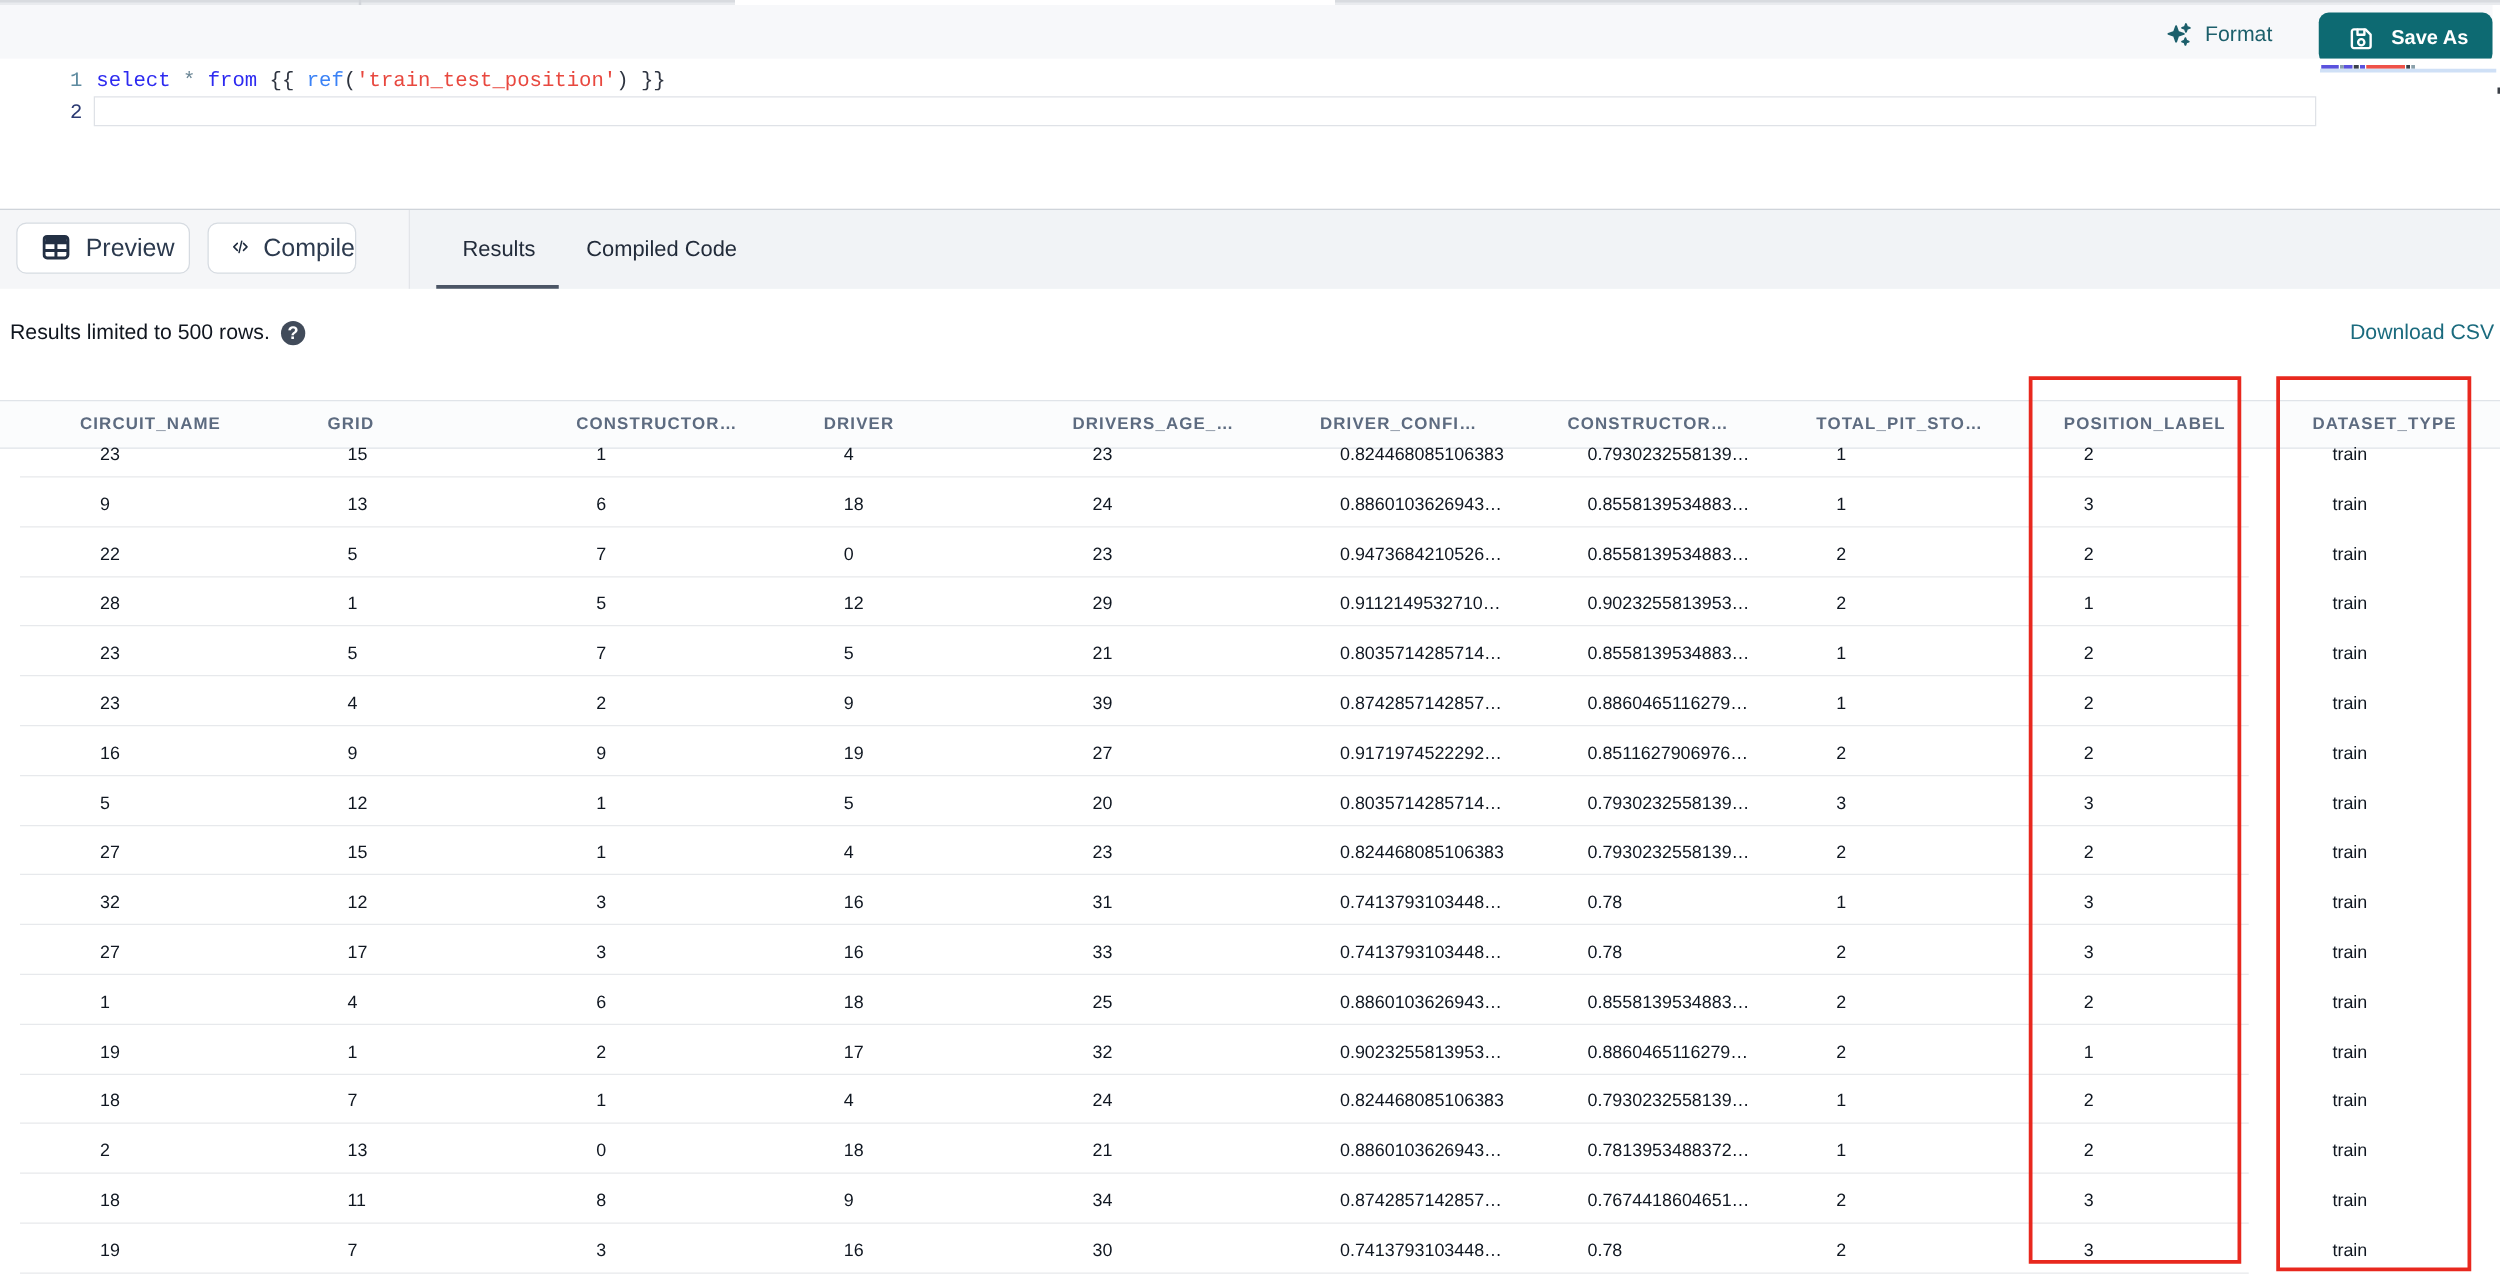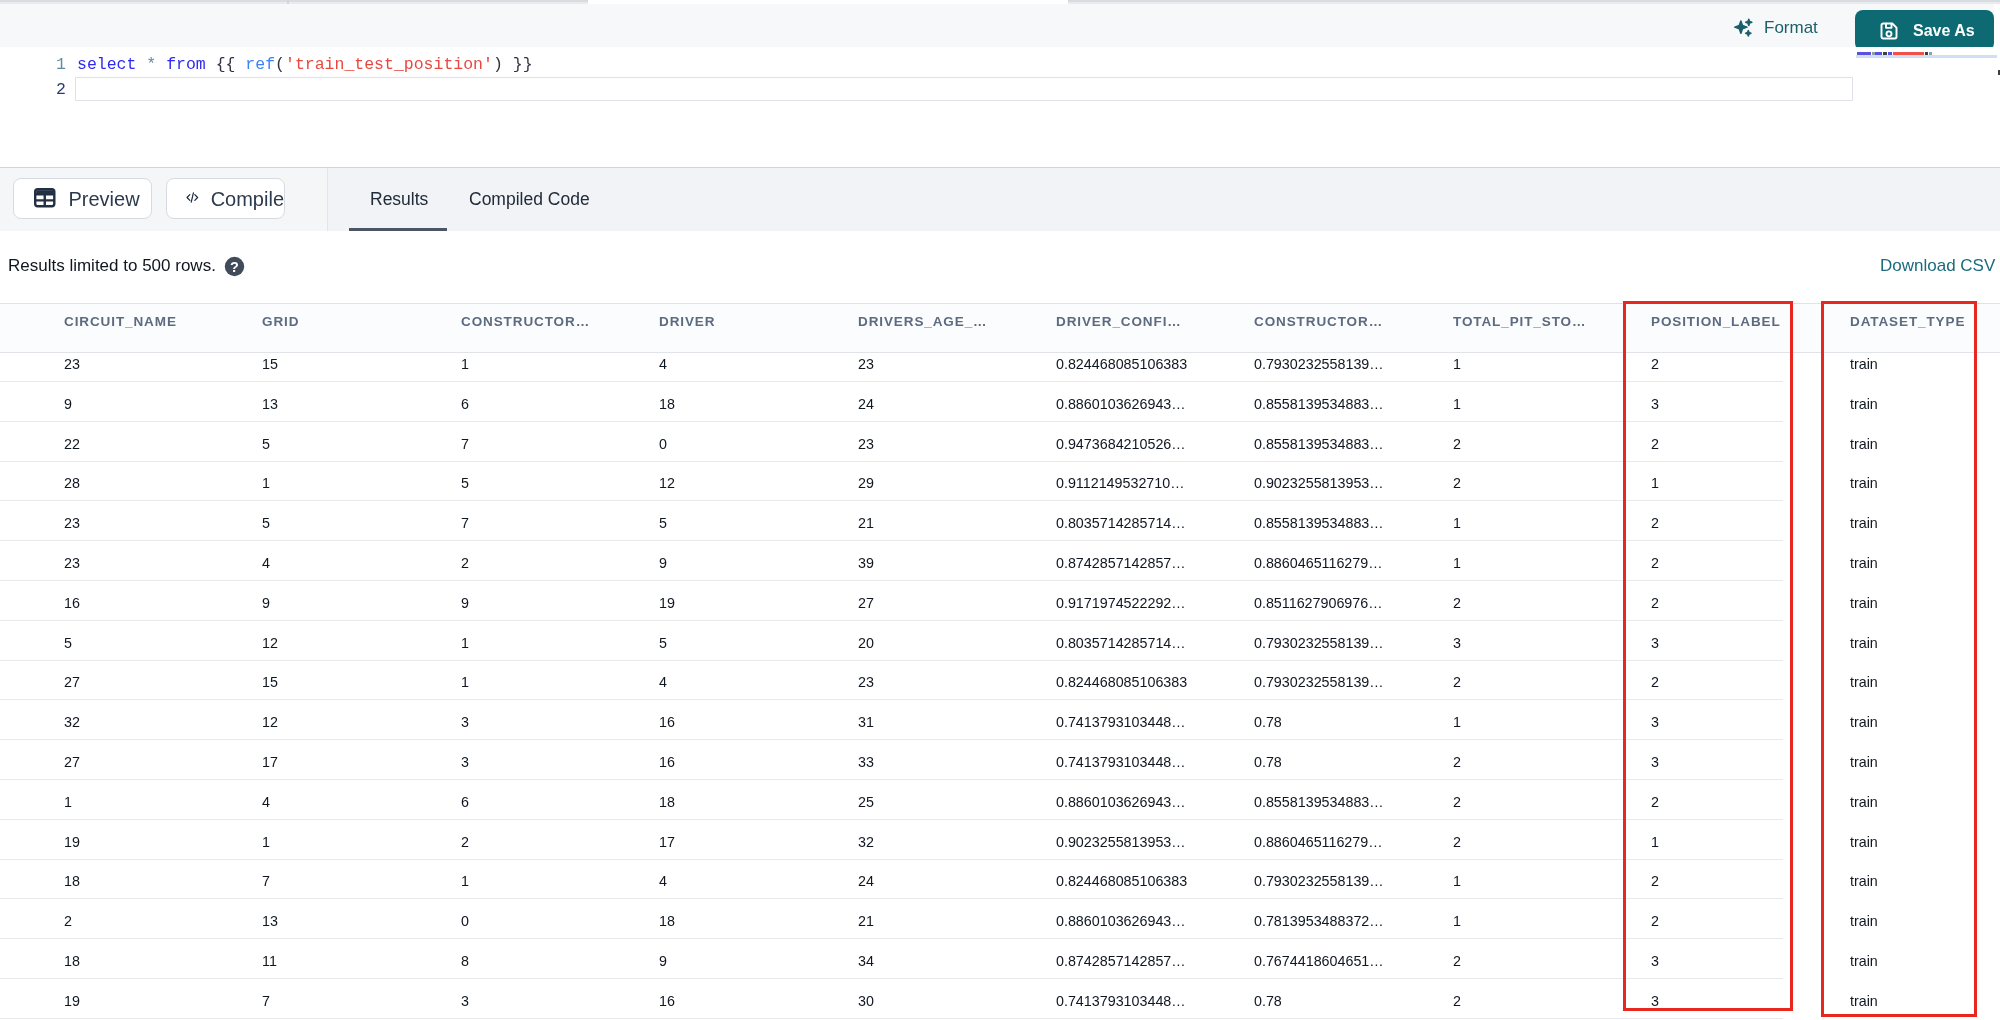--- a/index.html
+++ b/index.html
@@ -27,23 +27,23 @@
 .tbar{position:absolute;left:0;top:166.5px;width:2000px;height:64px;background:#f5f6f8;border-top:1px solid #cfd4da}
 .tbar .right{position:absolute;left:327px;top:0;width:1673px;height:63px;background:#f1f3f6;border-left:1.5px solid #e3e5e9}
 .btn{position:absolute;top:10px;height:41px;background:#fff;border:1.5px solid #d6dbe1;border-radius:8px;display:flex;align-items:center;padding-top:2px;color:#2c3a4e;font-size:20px;font-weight:500}
 .tabtxt{position:absolute;top:0;height:63px;line-height:63px;font-size:17.5px;color:#222b3a}
 .underline{position:absolute;left:349px;top:60px;width:98px;height:3.5px;background:#4b5565}
 
 .limited{position:absolute;left:8px;top:233px;height:66px;line-height:66px;font-size:17px;color:#10161f}
 .qicon{position:absolute;left:224px;top:256px}
 .dlcsv{position:absolute;left:1880px;top:233px;height:66px;line-height:66px;font-size:17px;color:#1b6b7e}
 
-.thead{position:absolute;left:0;top:303px;width:2000px;height:50px;background:#fbfcfd;border-top:1.5px solid #e0e4e9;border-bottom:1.5px solid #e0e4e9}
+.thead{position:absolute;left:0;top:320px;width:2000px;height:39px;background:#fbfcfd;border-top:1.5px solid #e0e4e9;border-bottom:1.5px solid #e0e4e9}
 .thead b{position:absolute;top:0;line-height:36px;font-size:13.5px;font-weight:700;color:#5d6b80;letter-spacing:0.9px;white-space:pre}
-.r{position:absolute;left:0;width:1783px;height:40px;border-bottom:1px solid #e7e9ec}
+.r{position:absolute;left:16px;width:1783px;height:40px;border-bottom:1px solid #e7e9ec}
 .r b{position:absolute;top:0;line-height:44px;font-size:14.3px;font-weight:400;color:#101721;white-space:pre}
 .redbox{position:absolute;border:3px solid #e8281e}
 </style></head>
 <body>
 <div class="strip">
     <span class="act"></span>
     <span class="dv"></span>
   </div>
 <div class="topbar">
   <div class="format">

